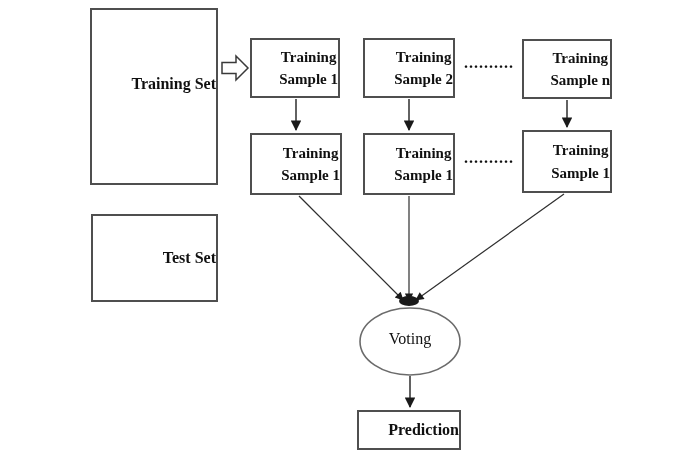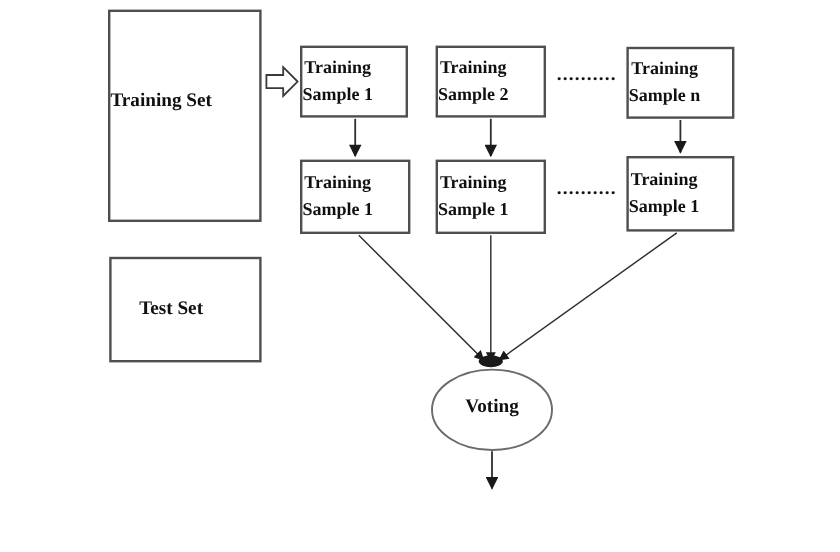--- a/index.html
+++ b/index.html
@@ -22,21 +22,21 @@
     top: 0;
     width: 700px;
     height: 460px;
   }
   .box {
     position: absolute;
     border: 2px solid #4f4f4f;
     background: #ffffff;
     display: flex;
     align-items: center;
-    justify-content: flex-start;
+    justify-content: flex-end;
     text-align: center;
     font-weight: bold;
     box-sizing: border-box;
   }
   .big-label {
     font-size: 16px;
   }
   .sample-box {
     font-size: 15px;
     line-height: 1.5;
@@ -70,21 +70,21 @@
     letter-spacing: 1px;
     line-height: 10px;
     color: #101010;
   }
   #dots-top    { left: 457px; top: 58px;  }
   #dots-bottom { left: 457px; top: 153px; }
   #voting-label {
     position: absolute;
     left: 360px; top: 330px; width: 100px;
     text-align: center;
-    font-weight: bold;
+    font-weight: normal;
     font-size: 16px;
   }
 </style>
 </head>
 <body>
 
 <div id="canvas">
 
   <svg id="connector-layer" viewBox="0 0 700 460" xmlns="http://www.w3.org/2000/svg">
     <defs>
@@ -140,14 +140,17 @@
 Sample 1</span>
   </div>
   <div class="dots" id="dots-bottom">..........</div>
   <div class="box sample-box" id="bottom-sample-3">
     <span class="sample-label">Training
 Sample 1</span>
   </div>
 
   <div id="voting-label">Voting</div>
 
+  <div class="box" id="prediction-box">
+    <span>Prediction</span>
+  </div>
 
 </div>
 
 </body></html>

